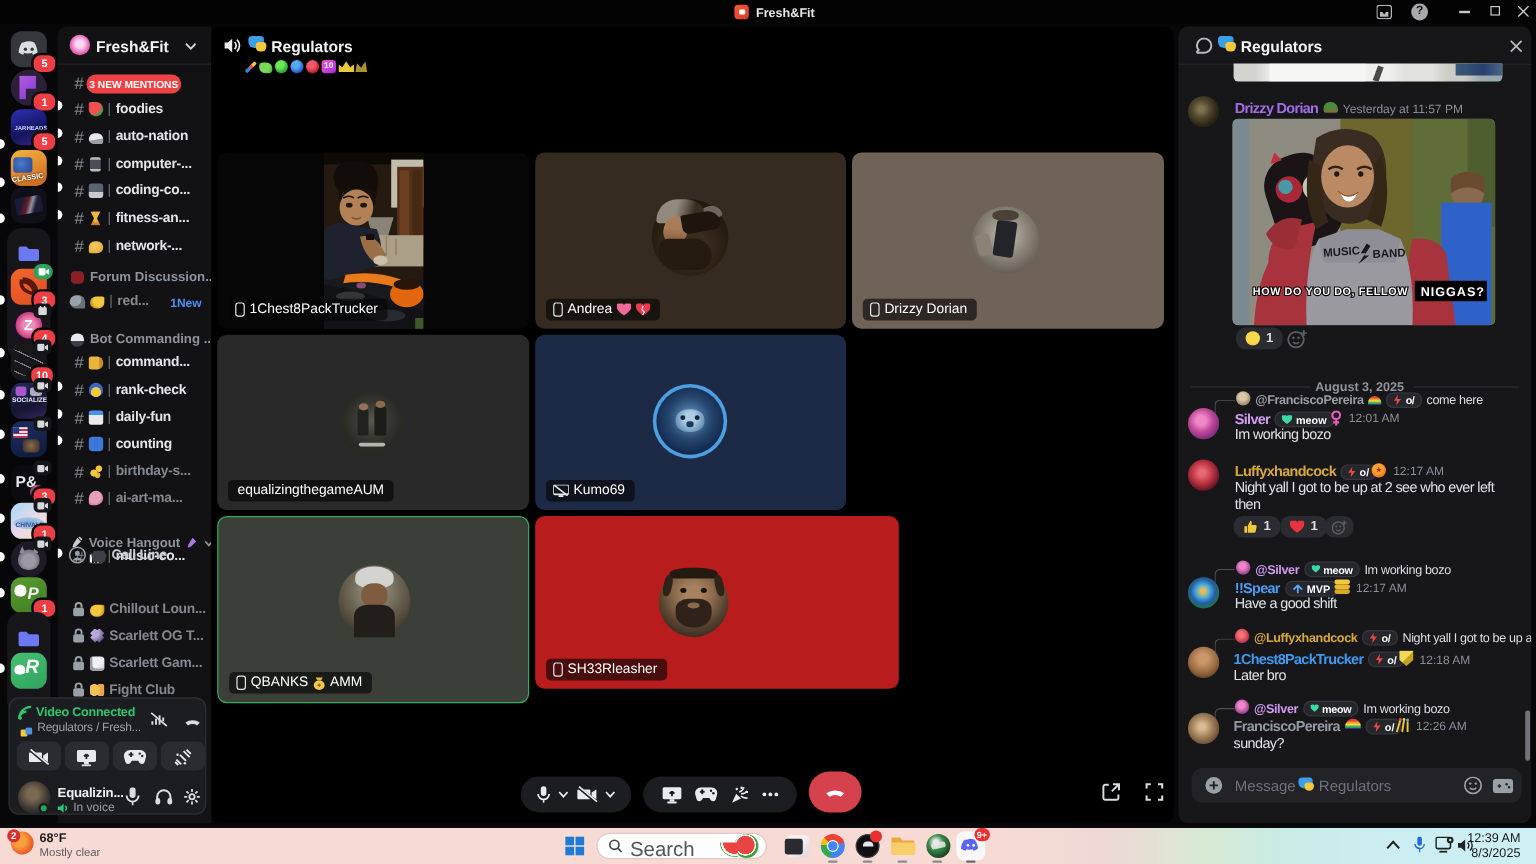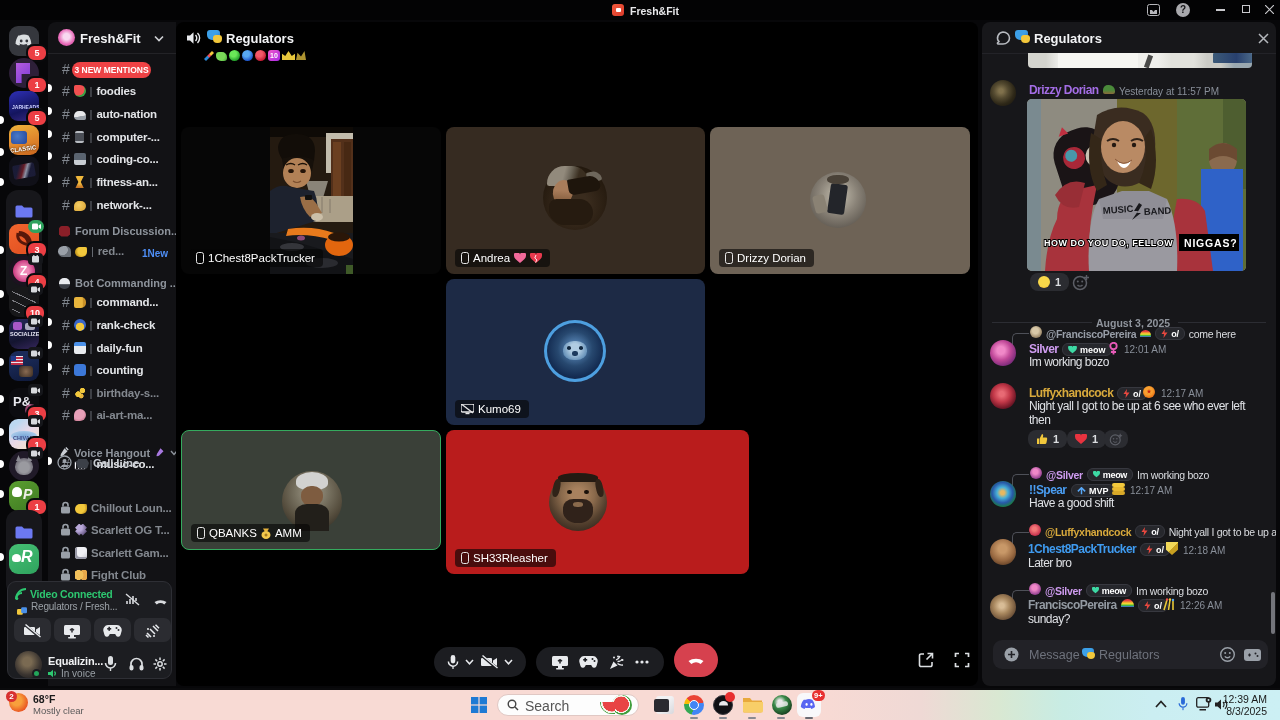--- a/index.html
+++ b/index.html
@@ -543,40 +543,51 @@
    <div class="ab" style="left:100px;top:45px;width:56px;height:56px;border-radius:50%;background:radial-gradient(circle at 50% 42%,#b2ac9e 15%,#8a8378 45%,#5e5850 82%);"></div>
    <div class="ab" style="left:119px;top:57px;width:17px;height:30px;background:#23252a;border-radius:2.5px;transform:rotate(8deg);"></div>
    <div class="ab" style="left:117px;top:48px;width:22px;height:9px;border-radius:45%;background:#4a4238;"></div>
    <div class="ab" style="left:104px;top:68px;width:12px;height:18px;background:#8a8274;border-radius:3px;transform:rotate(-14deg);"></div>
    <div class="tag" style="left:9px;bottom:7px;">
           <span class="phico"></span>
           <span>Drizzy Dorian</span>
         </div>
  </div>
 
+ <div class="ab" style="left:5px;top:257px;width:260px;height:146px;border-radius:8px;background:#29292a;overflow:hidden;">
+   <div class="ab" style="left:102px;top:47px;width:54px;height:54px;border-radius:50%;background:radial-gradient(circle at 50% 45%,#56564e 4%,#3c3c36 30%,#2b2b26 60%,#232320 92%);"></div>
+   <div class="ab" style="left:117px;top:62px;width:9px;height:22px;background:#22221e;border-radius:2px;"></div>
+   <div class="ab" style="left:131px;top:60px;width:10px;height:24px;background:#1c1c19;border-radius:2px;"></div>
+   <div class="ab" style="left:118px;top:57px;width:8px;height:6px;border-radius:50%;background:#96705a;"></div>
+   <div class="ab" style="left:132px;top:55px;width:8px;height:6px;border-radius:50%;background:#8a6a50;"></div>
+   <div class="ab" style="left:118px;top:90px;width:22px;height:3px;background:#d8d8d0;border-radius:2px;opacity:.8;"></div>
+   <div class="tag" style="left:9px;bottom:7px;padding-left:8px;">
+          <span>equalizingthegameAUM</span>
+        </div>
+ </div>
 
  <div class="ab" style="left:270px;top:257px;width:259px;height:146px;border-radius:8px;background:#1d2a45;overflow:hidden;">
    <div class="ab" style="left:98px;top:41px;width:62px;height:62px;border-radius:50%;background:#4d9fe0;"></div>
    <div class="ab" style="left:101px;top:44px;width:56px;height:56px;border-radius:50%;background:radial-gradient(circle at 50% 46%,#8cb4d8 5%,#4a74a2 20%,#27486f 42%,#142c52 68%,#0c203e 92%);"></div>
    <div class="ab" style="left:117px;top:62px;width:24px;height:19px;border-radius:45%;background:radial-gradient(circle at 50% 40%,#b0cce2 30%,#6590b8 75%);"></div>
    <div class="ab" style="left:121px;top:67px;width:4px;height:3.5px;border-radius:50%;background:#10263e;"></div>
    <div class="ab" style="left:133px;top:67px;width:4px;height:3.5px;border-radius:50%;background:#10263e;"></div>
    <div class="ab" style="left:126px;top:72px;width:6px;height:5px;border-radius:40%;background:#1c3a5e;"></div>
    <div class="tag" style="left:9px;bottom:7px;">
           <svg width="13" height="11" viewBox="0 0 13 11">
             <rect x="0" y="0" width="13" height="8" rx="1.5" fill="none" stroke="#e8e8e8" stroke-width="1.3"></rect>
             <rect x="4.5" y="8.6" width="4" height="1.6" fill="#e8e8e8"></rect>
             <path d="M1 0.5 L12 9" stroke="#e8e8e8" stroke-width="1.3"></path>
           </svg>
           <span>Kumo69</span>
         </div>
  </div>
 
 
- <div class="ab" style="left:5px;top:408px;width:260px;height:120px;border-radius:8px;background:#3a4038;border:1.5px solid #35aa5e;overflow:hidden;">
+ <div class="ab" style="left:5px;top:408px;width:260px;height:156px;border-radius:8px;background:#3a4038;border:1.5px solid #35aa5e;overflow:hidden;">
    <div class="ab" style="left:100px;top:40px;width:60px;height:60px;border-radius:50%;background:radial-gradient(circle at 50% 35%,#96907f 10%,#76705f 35%,#564e3e 62%,#2e2a22 90%);"></div>
    <div class="ab" style="left:114px;top:41px;width:32px;height:18px;border-radius:55% 55% 40% 40%;background:#d2d2d0;"></div>
    <div class="ab" style="left:119px;top:55px;width:22px;height:20px;border-radius:45%;background:#7e5c40;"></div>
    <div class="ab" style="left:113px;top:73px;width:34px;height:27px;border-radius:35% 35% 0 0;background:#221f1a;"></div>
    <div class="tag" style="left:9px;bottom:7px;">
           <span class="phico"></span>
           <span>QBANKS</span>
           <svg width="10" height="11" viewBox="0 0 10 11">
             <path d="M3.5 3 L2 .5 h6 L6.5 3z" fill="#e8b43c"></path>
             <ellipse cx="5" cy="7" rx="4.5" ry="4" fill="#f2c84c"></ellipse>
@@ -782,21 +793,21 @@
  <div class="pill" style="left:135px;top:365px;">
         <svg width="7" height="9" viewBox="0 0 7 9">
           <path d="M4 0 L0.5 5 H3 L2.5 9 L6.5 3.5 H3.5z" fill="#e8483f"></path>
         </svg>
         <span>o/</span>
       </div>
  <div class="ab" style="left:161px;top:364px;width:12px;height:12px;border-radius:50%;background:radial-gradient(circle at 45% 40%,#f8a030 40%,#e86810 80%);">
         <div style="position:absolute;left:3.5px;top:3px;width:5px;height:5px;background:#c82010;clip-path:polygon(50% 0,61% 35%,98% 35%,68% 57%,79% 91%,50% 70%,21% 91%,32% 57%,2% 35%,39% 35%);"></div>
       </div>
  <div class="ab ts" style="left:179px;top:366px;">12:17 AM</div>
- <div class="msgtext" style="left:47px;top:377px;">Night yall I got to be up at 6 see who ever left</div>
+ <div class="msgtext" style="left:47px;top:377px;">Night yall I got to be up at 2 see who ever left</div>
  <div class="msgtext" style="left:47px;top:391px;">then</div>
  <div class="reactpill" style="left:46px;top:408px;">
         <svg width="12" height="12" viewBox="0 0 12 12">
           <path d="M1 5.5 h2.2 v5.5 H1z M3.8 11 V5.2 L6 1 q1.4 .2 1.2 1.8 L6.8 4.6 H10 q1.4 0 1.2 1.4 l-.8 4 q-.2 1 -1.4 1z" fill="#f2c83c"></path>
         </svg>
         <span>1</span>
       </div>
  <div class="reactpill" style="left:85px;top:408px;">
         <svg width="12" height="11" viewBox="0 0 12 11">
           <path d="M6 10 C2 7 0 5 0 2.8 A2.8 2.8 0 0 1 6 1.6 A2.8 2.8 0 0 1 12 2.8 C12 5 10 7 6 10z" fill="#e8333f"></path>
@@ -932,21 +943,21 @@
         <rect x="8.6" y="0" width="7.4" height="7.4" fill="#1f7ad4"></rect>
         <rect x="0" y="8.6" width="7.4" height="7.4" fill="#1f7ad4"></rect>
         <rect x="8.6" y="8.6" width="7.4" height="7.4" fill="#1f7ad4"></rect>
       </svg>
 
  <div style="position:absolute;left:497px;top:4px;width:142px;height:22px;background:#fdfdfd;border:1px solid #e0c8c4;border-radius:11px;"></div>
  <svg style="position:absolute;left:507px;top:9px;" width="12" height="12" viewBox="0 0 12 12">
         <circle cx="5" cy="5" r="3.8" stroke="#444" stroke-width="1.4" fill="none"></circle>
         <path d="M8 8 L11 11" stroke="#444" stroke-width="1.4"></path>
       </svg>
- <div style="position:absolute;left:525px;top:8px;font-size:14px;color:#555;">Search</div>
+ <div style="position:absolute;left:525px;top:8px;font-size:17px;color:#555;">Search</div>
  <div style="position:absolute;left:612px;top:5px;width:20px;height:20px;border-radius:50%;background:radial-gradient(circle at 46% 46%,#e84444 0 49%,#f6f4ea 51% 57%,#3f9e3c 59%);"></div>
  <div style="position:absolute;left:600px;top:12px;width:15px;height:12px;background:radial-gradient(circle at 80% 0%,#e84444 0 55%,#f6f4ea 57% 66%,#3f9e3c 68% 80%,transparent 82%);border-radius:0 0 0 14px;"></div>
 
  <div style="position:absolute;left:656px;top:6px;width:18px;height:18px;background:linear-gradient(135deg,#f2f2f4 45%,#d8d8dc);border-radius:3px;"></div>
  <div style="position:absolute;left:654px;top:9px;width:15px;height:13px;background:#2a2a30;border-radius:2px;"></div>
 
  <div style="position:absolute;left:684px;top:5px;width:20px;height:20px;border-radius:50%;background:conic-gradient(from -45deg,#ea4335 0 33%,#4285f4 33% 66%,#34a853 66% 89%,#fbbc05 89%);"></div>
  <div style="position:absolute;left:689px;top:10px;width:10px;height:10px;border-radius:50%;background:#4285f4;border:1.8px solid #fff;"></div>
 
  <div style="position:absolute;left:713px;top:5px;width:20px;height:20px;border-radius:50%;background:#101014;border:1.5px solid #3a3a40;"></div>

